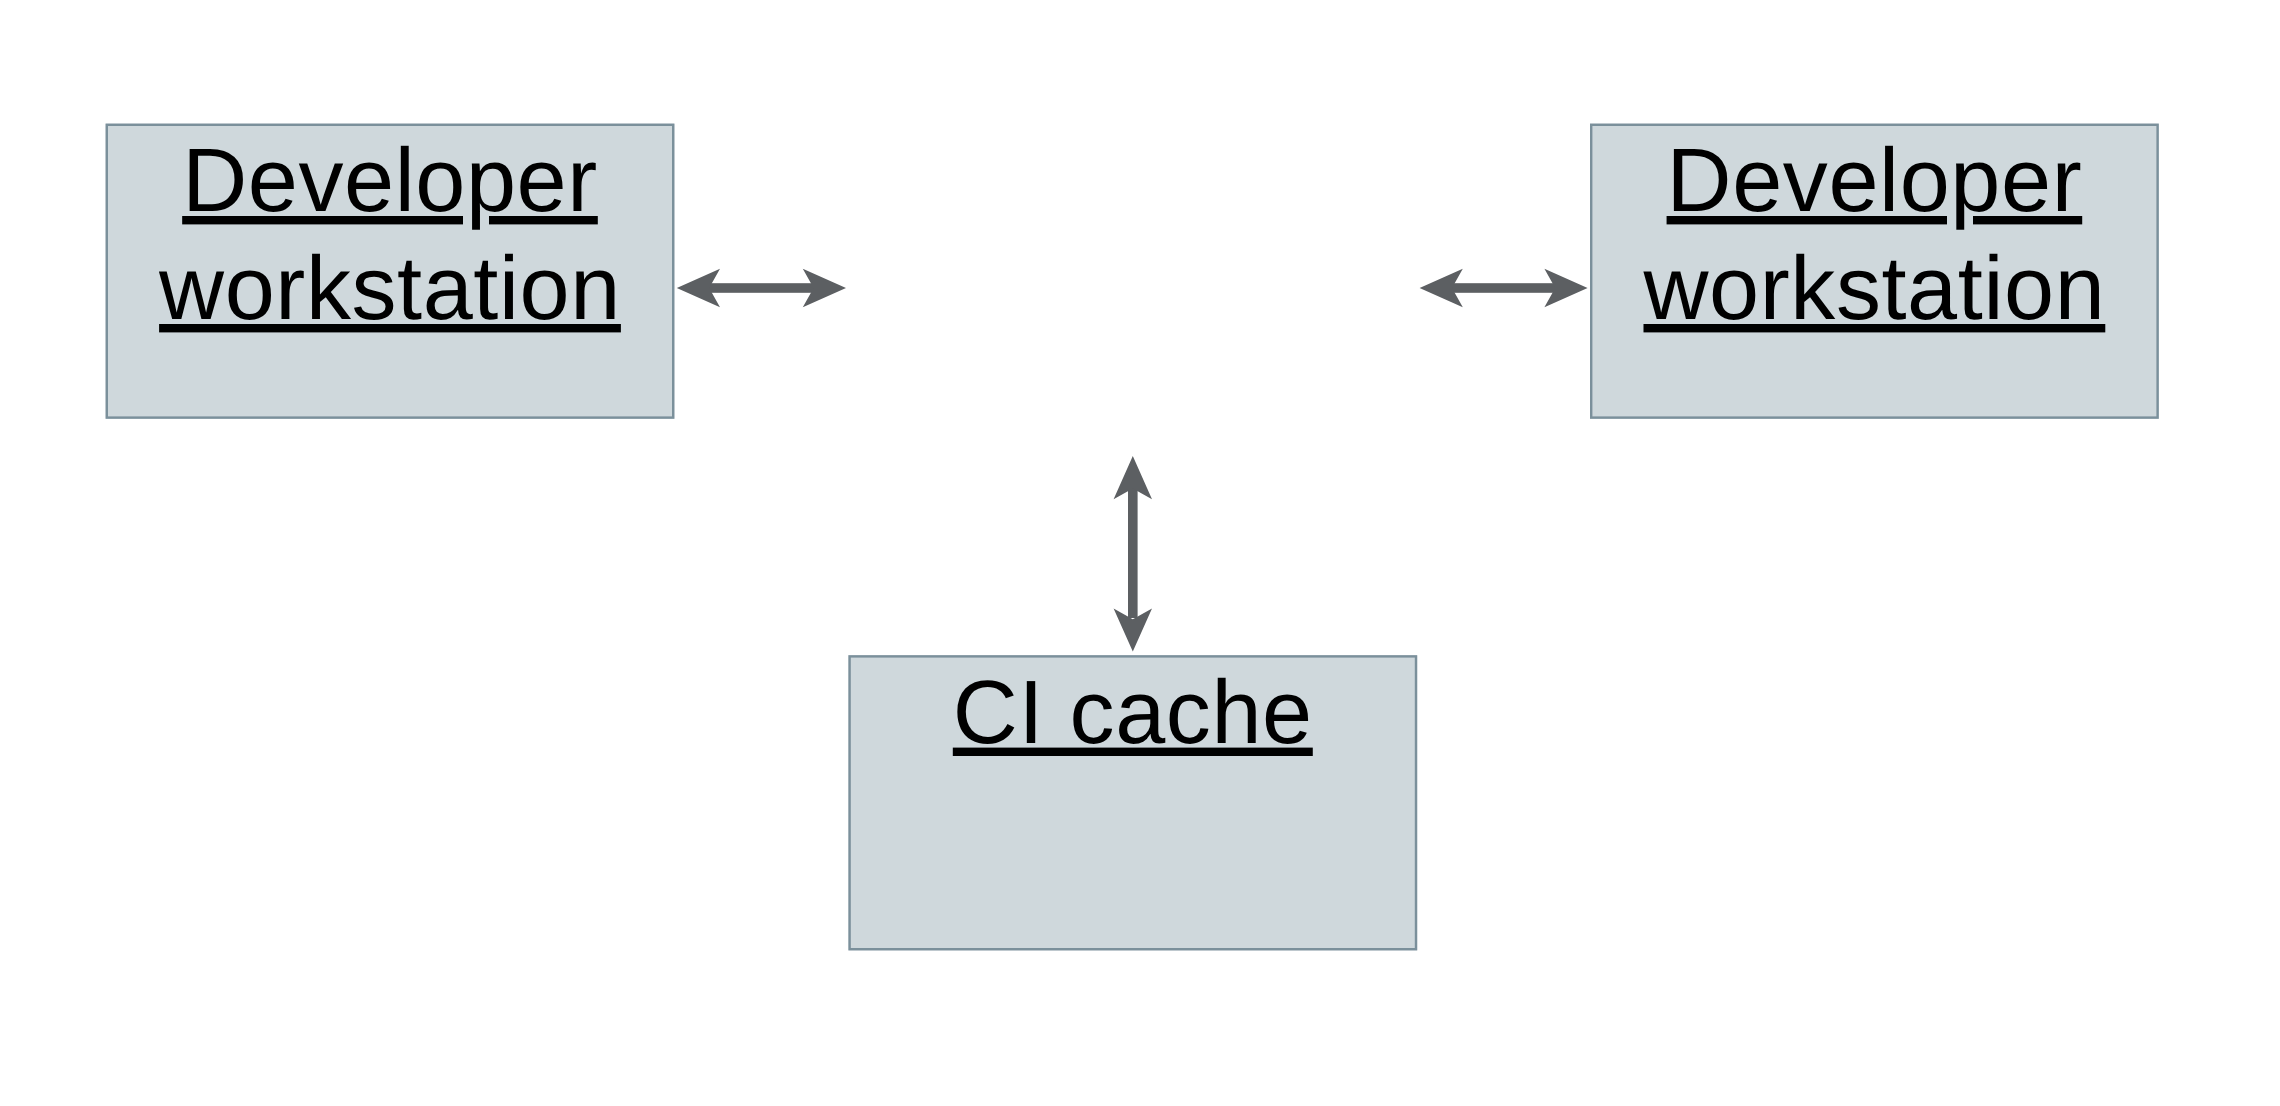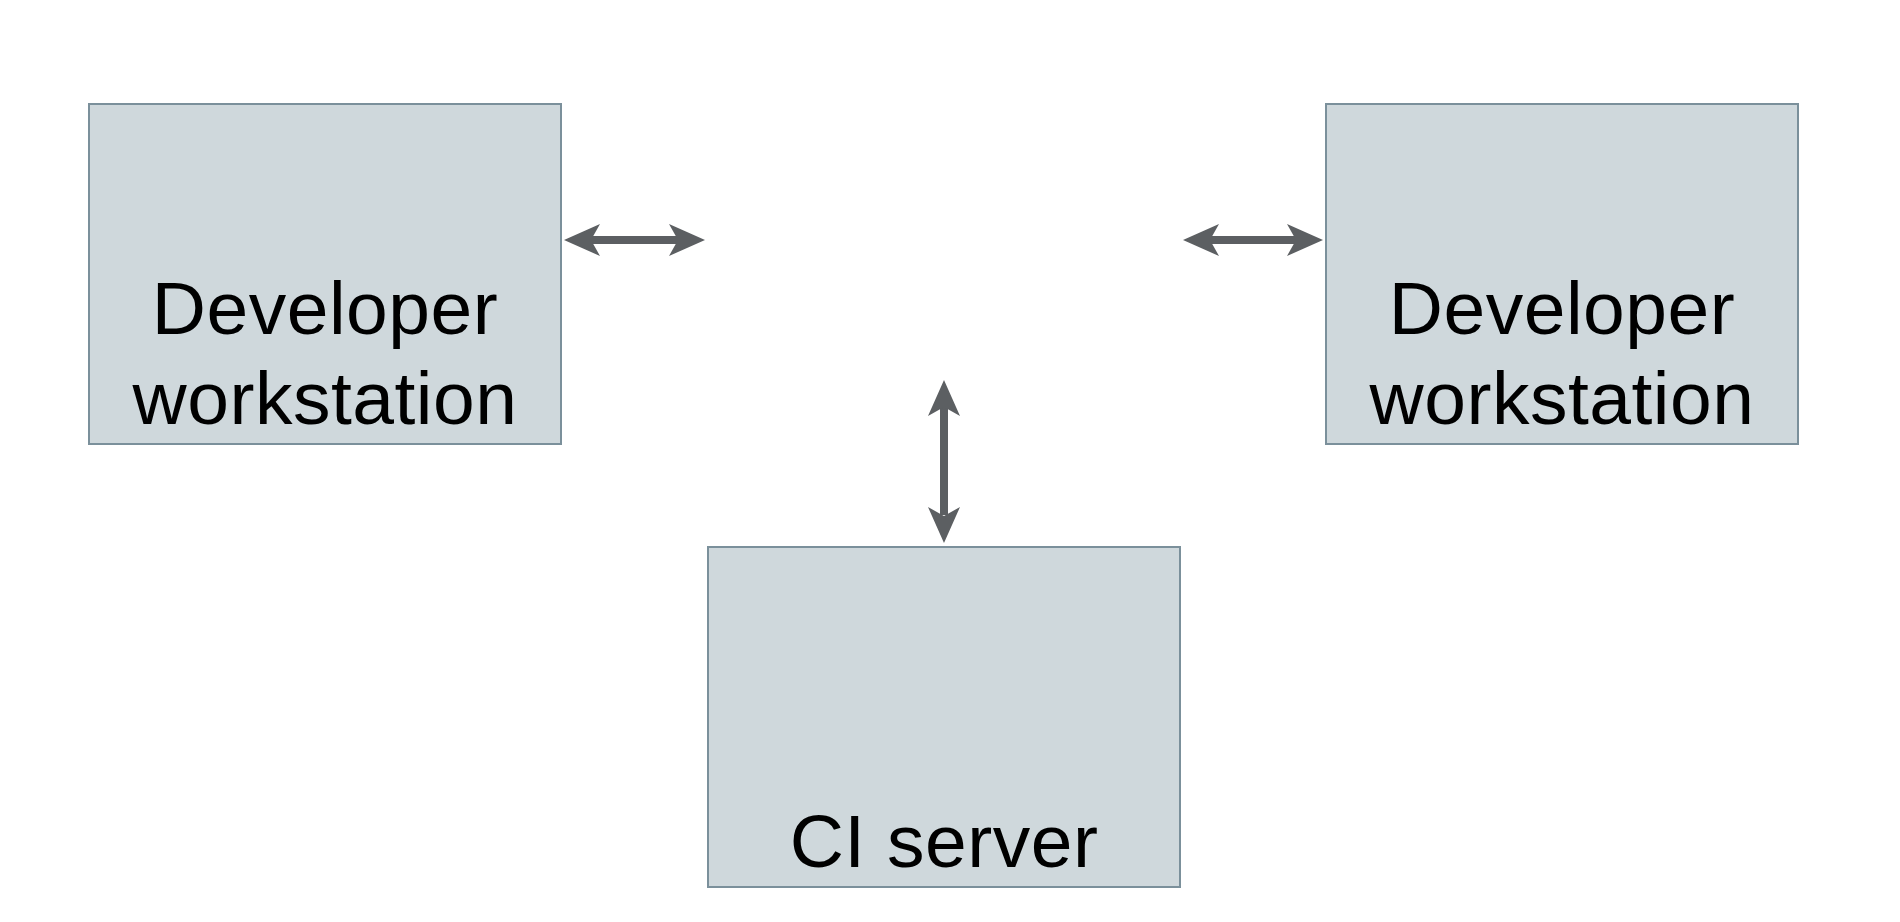--- a/index.html
+++ b/index.html
@@ -19,23 +19,23 @@
   .canvas {
     position: relative;
     width: 1900px; height: 922px;
     background: var(--background);
   }
   .node {
     position: absolute;
     background: var(--node-fill);
     border: 2px solid var(--node-border);
     display: flex;
-    align-items: flex-end;
+    align-items: flex-start;
     justify-content: center;
-    width: 474px; height: 342px;
+    width: 474px; height: 246px; text-decoration: underline;
   }
   .node-label {
     font-size: 75px;
     line-height: 90px;
     color: var(--text-color);
     text-align: center;
     white-space: pre-line;
     letter-spacing: 0.5px;
   }
   #node-dev-left   { left: 88px;   top: 103px; }
@@ -60,21 +60,21 @@
 workstation</span>
   </div>
 
 
   <div class="node" id="node-dev-right">
     <span class="node-label">Developer
 workstation</span>
   </div>
 
   <div class="node" id="node-ci">
-    <span class="node-label">CI server</span>
+    <span class="node-label">CI cache</span>
   </div>
 
   <svg class="arrow-layer" viewBox="0 0 1900 922">
 
     <g class="arrow">
       <rect x="589" y="236" width="91" height="8"></rect>
       <polygon points="564,240 600,224 591,240 600,256"></polygon>
       <polygon points="705,240 669,224 678,240 669,256"></polygon>
     </g>
 

